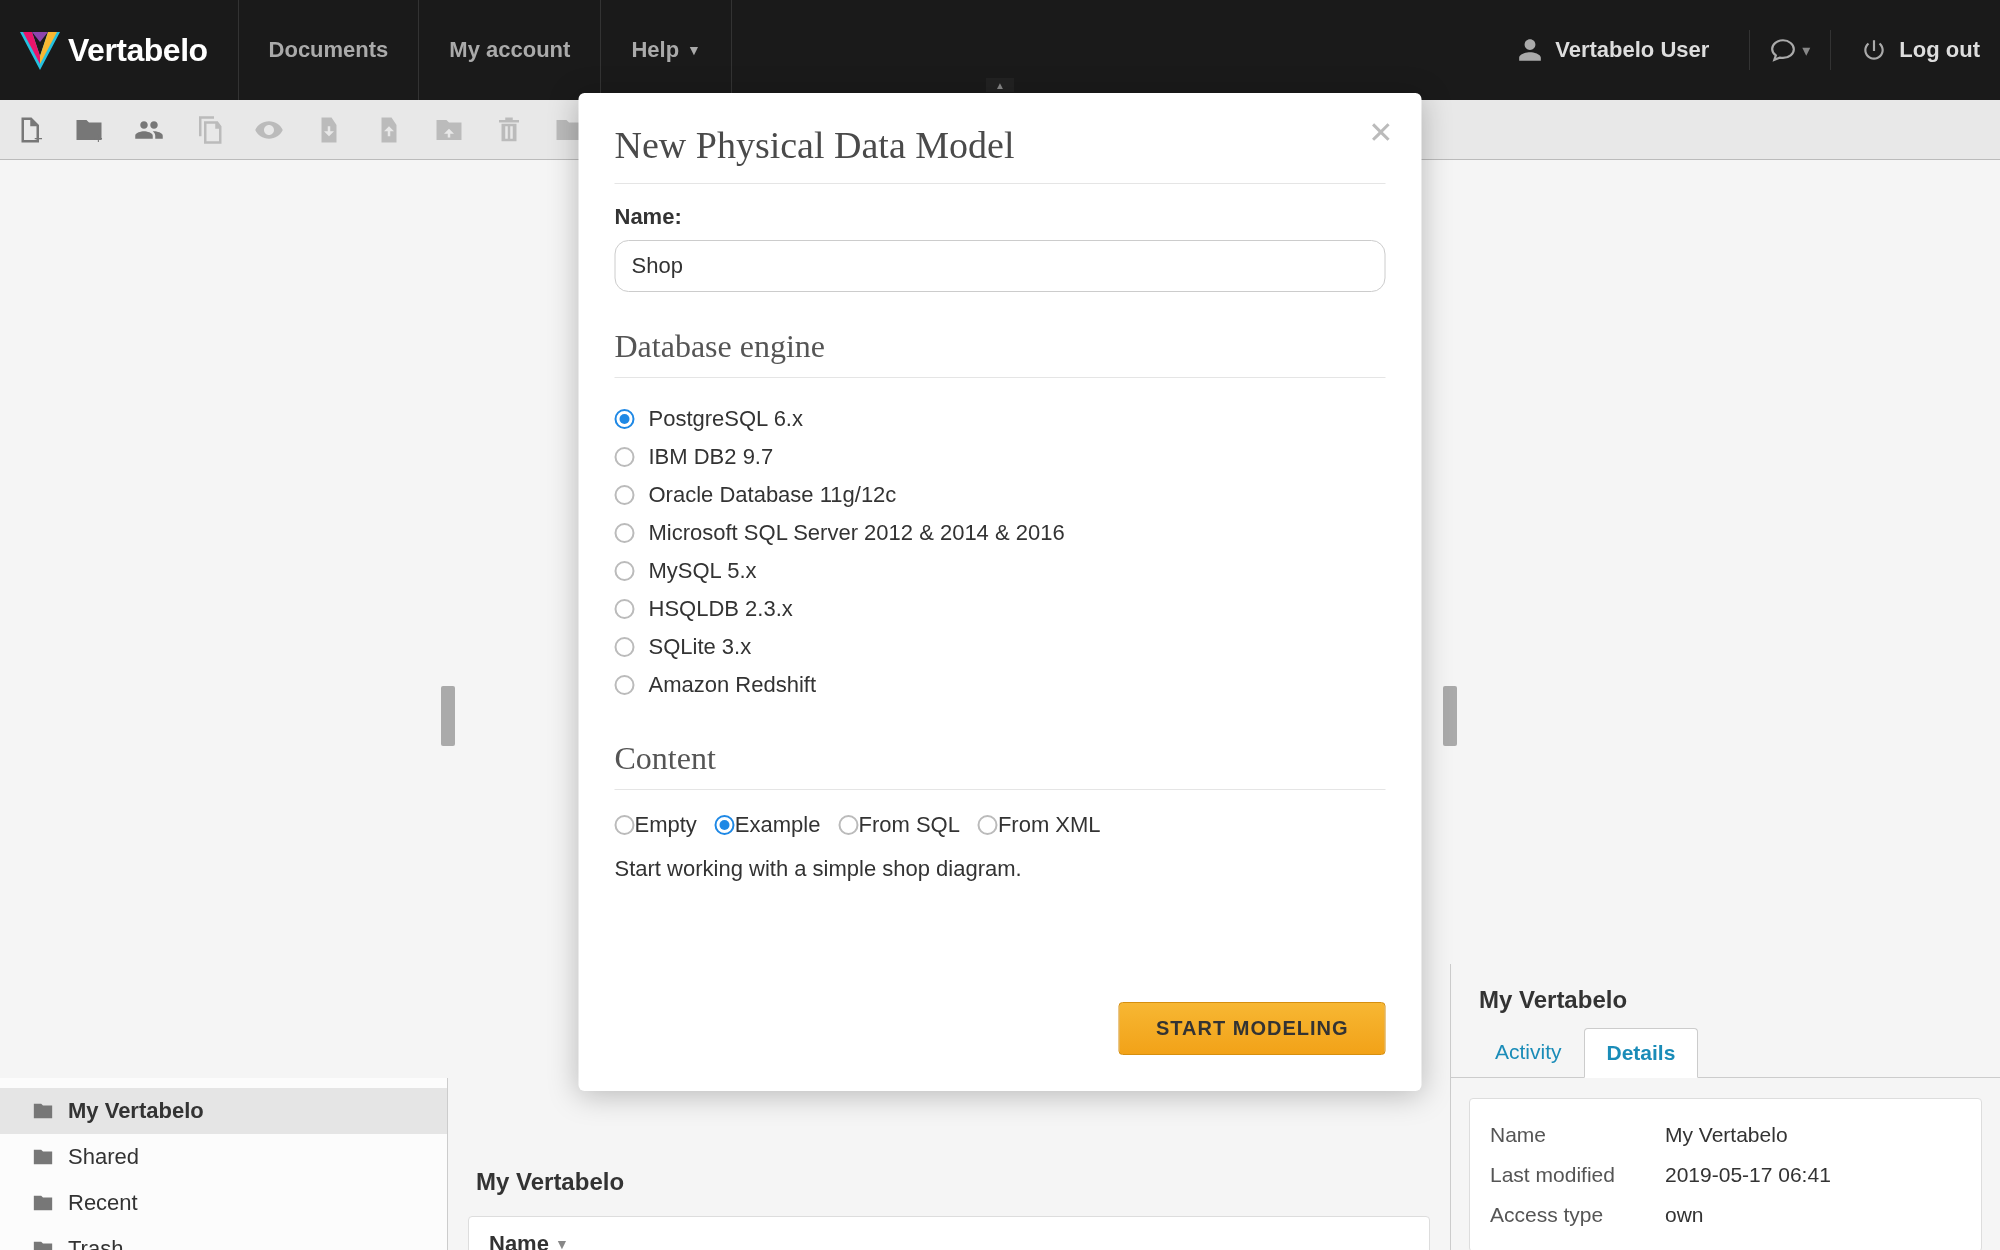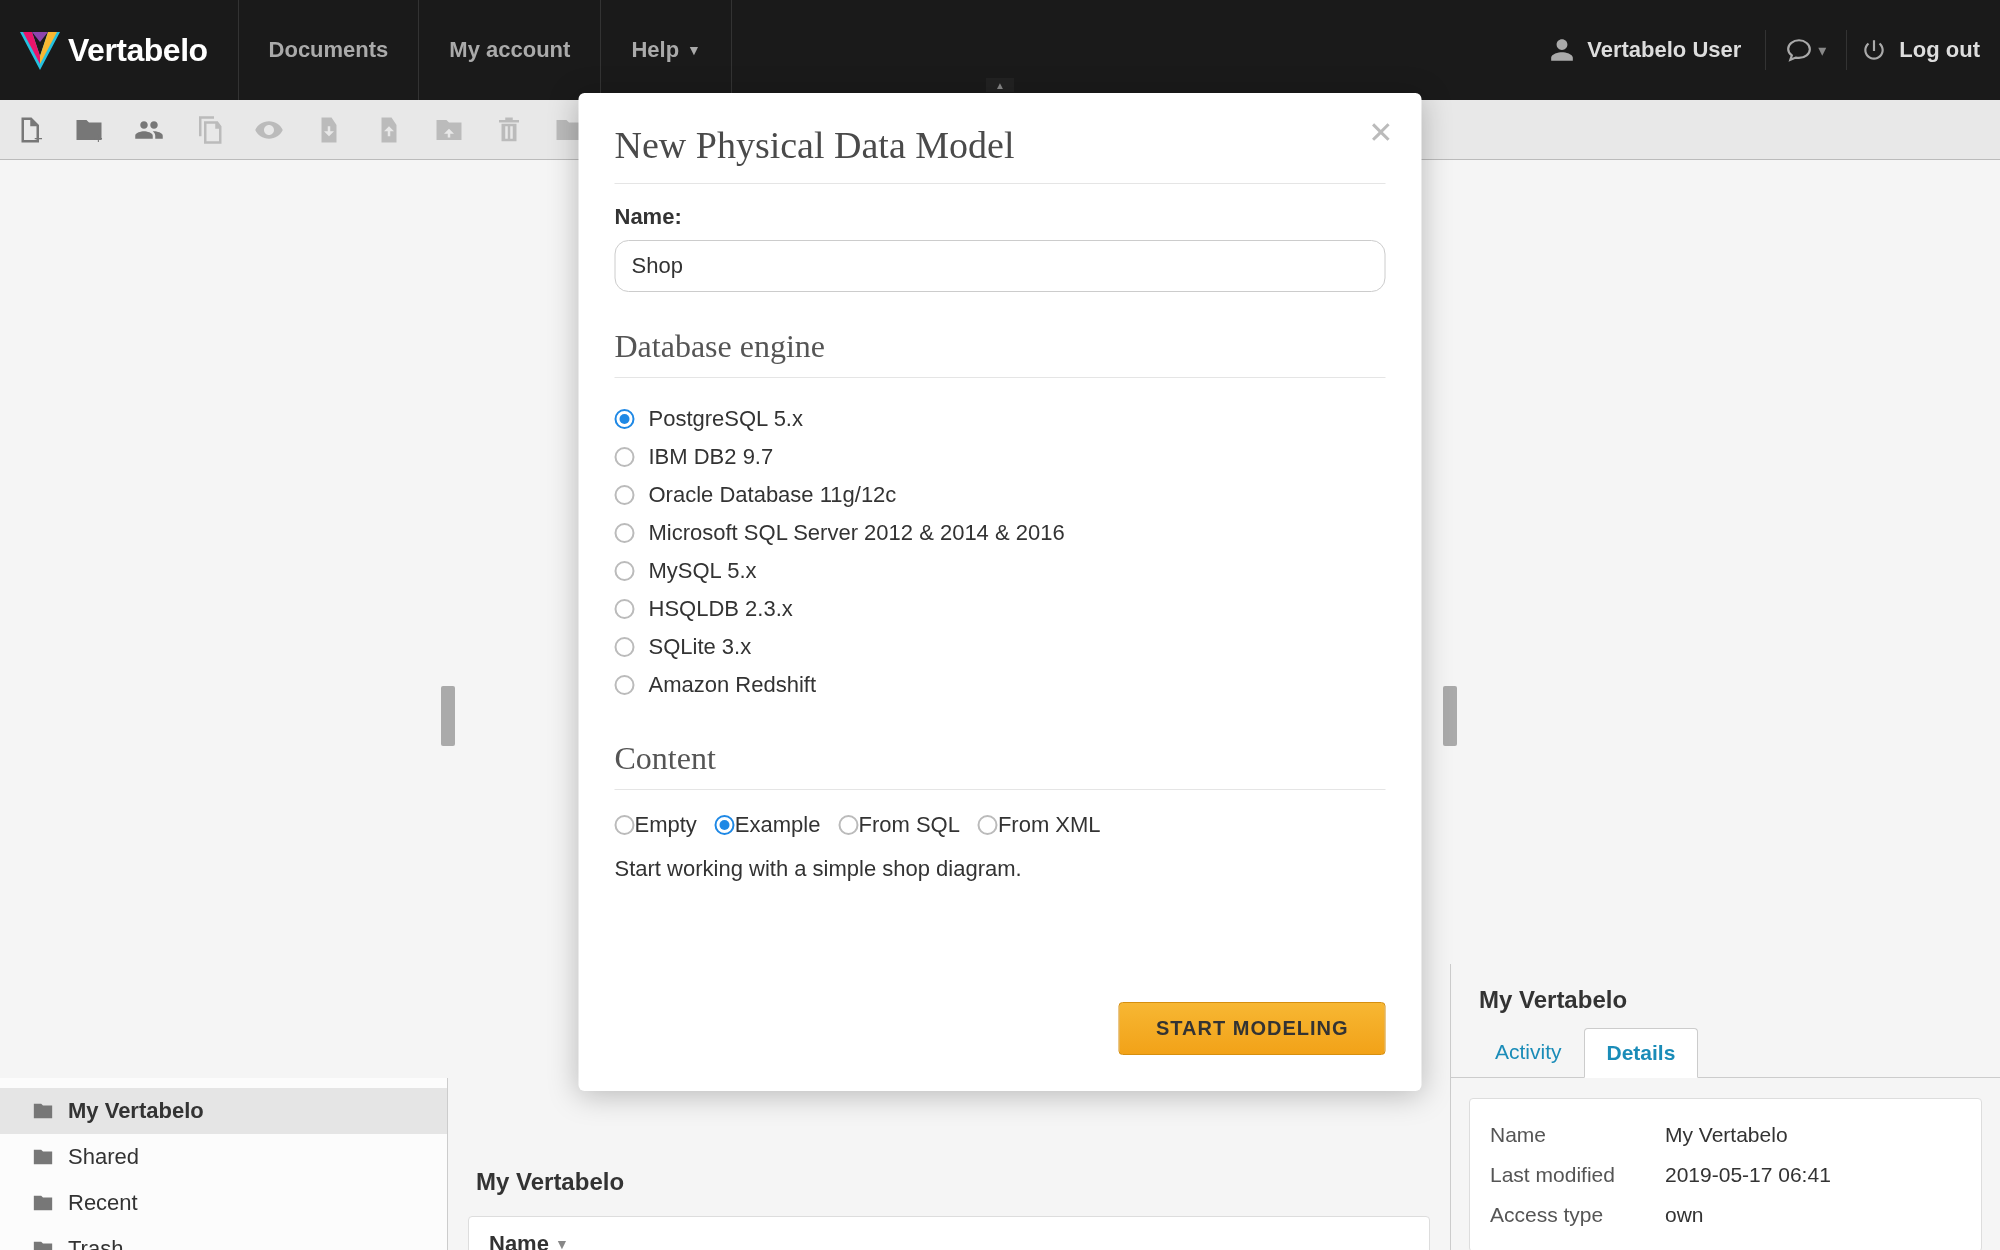--- a/index.html
+++ b/index.html
@@ -56,21 +56,21 @@
   border-right: 1px solid #333;
 }
 .nav-item .caret {
   margin-left: 8px;
   font-size: 14px;
 }
 .nav-spacer { flex: 1; }
 .nav-right {
   display: flex;
   align-items: center;
-  gap: 4px;
+  gap: 20px;
 }
 .user-block {
   display: flex;
   align-items: center;
   gap: 12px;
   font-size: 22px;
   color: #ddd;
   font-weight: 600;
   padding: 0 20px;
   cursor: pointer;
@@ -499,21 +499,21 @@
   <span class="modal-close">✕</span>
   <h2 class="modal-title">New Physical Data Model</h2>
 
   <label class="field-label">Name:</label>
   <input class="text-input" type="text" value="Shop" style="">
 
   <h3 class="section-header">Database engine</h3>
   <ul class="radio-list">
     <li class="radio-item">
         <span class="radio checked"></span>
-        <span>PostgreSQL 5.x</span>
+        <span>PostgreSQL 6.x</span>
       </li>
     <li class="radio-item">
         <span class="radio"></span>
         <span>IBM DB2 9.7</span>
       </li>
     <li class="radio-item">
         <span class="radio"></span>
         <span>Oracle Database 11g/12c</span>
       </li>
     <li class="radio-item">

